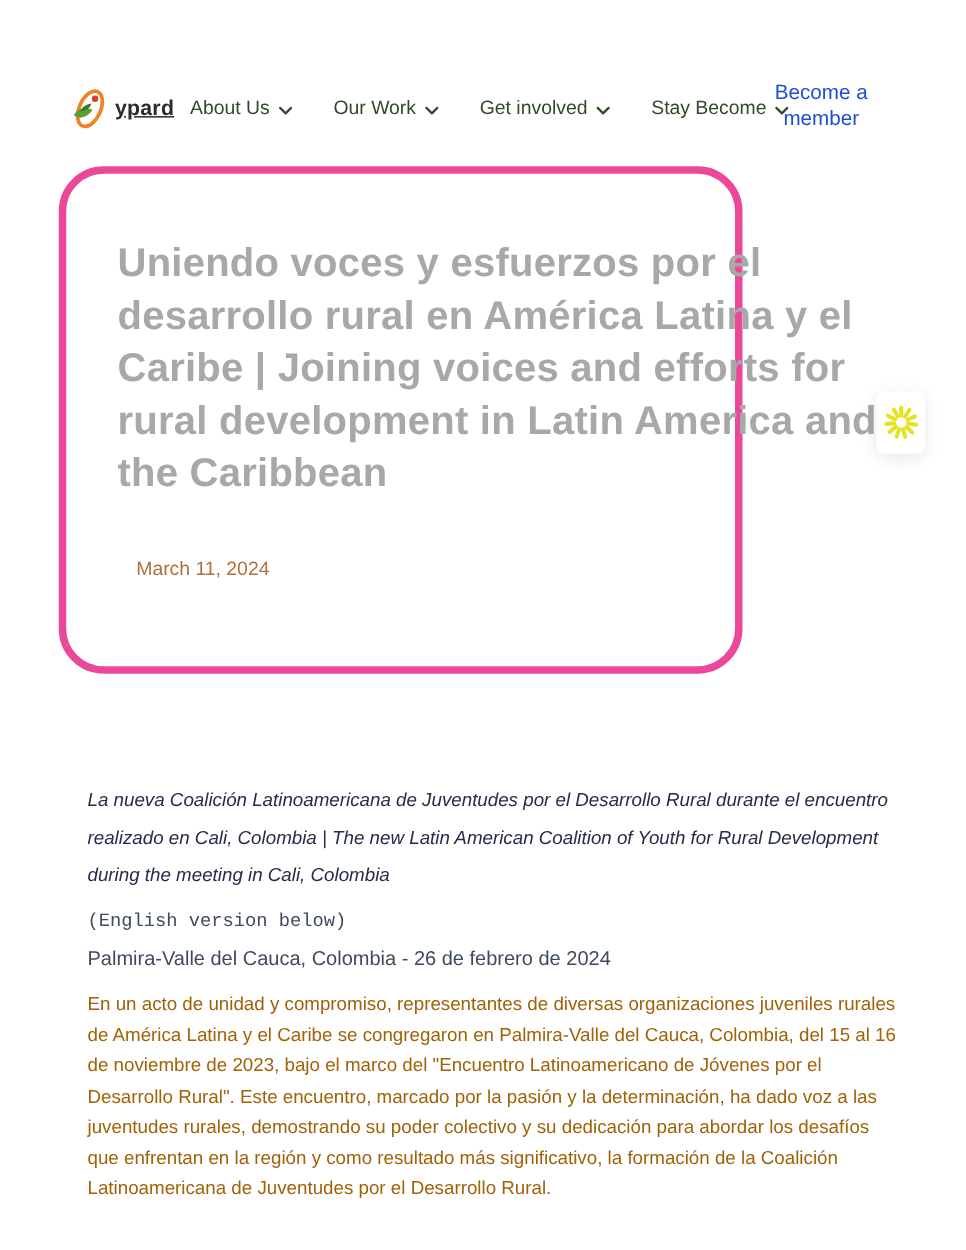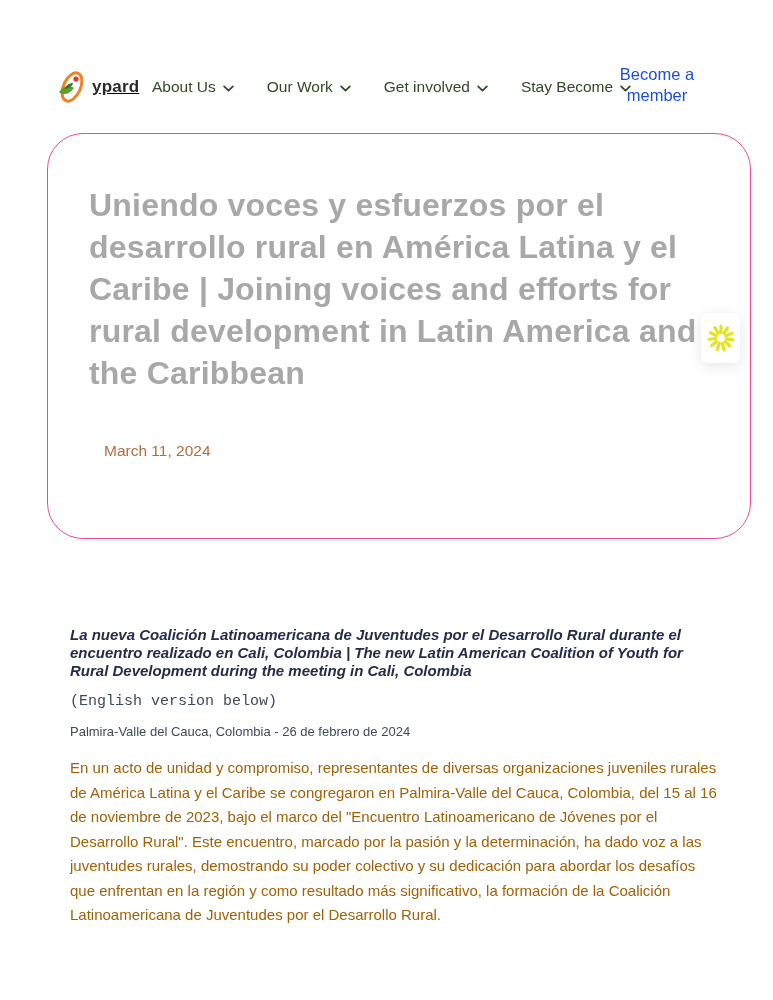--- a/index.html
+++ b/index.html
@@ -17,37 +17,37 @@
 
   .nav { position:absolute; left:152px; top:78px; display:flex; gap:33px; align-items:center; }
   .nav-item { display:flex; align-items:center; gap:7px; cursor:pointer; }
   .nav-label { font-size:15.5px; color:#2f4a24; }
   .chevron { width:11px; height:7px; margin-top:2px; }
 
   .become { position:absolute; left:610px; top:64px; width:94px; text-align:center;
     font-size:16.5px; line-height:21px; color:#1d4ed8; cursor:pointer; }
 
   
-  .hero-card { position:absolute; left:47px; top:133px; width:704px; height:406px;
-    background:#fff; border:1px solid #ec4899; border-radius:36px; }
+  .hero-card { position:absolute; left:47px; top:133px; width:547px; height:406px;
+    background:#fff; border:6px solid #ec4899; border-radius:36px; }
   .hero-title { position:absolute; left:41px; top:50px; width:655px;
     font-size:32px; line-height:42px; font-weight:600; color:#a8a8a8; letter-spacing:0.2px; }
   .hero-date { position:absolute; left:56px; top:308px; font-size:15.5px; color:#b06f3e; }
 
   .float-badge { position:absolute; left:701px; top:313px; width:39px; height:50px;
     background:#fff; border-radius:6px; box-shadow:0 3px 14px rgba(0,0,0,0.10);
     display:flex; align-items:center; justify-content:center; cursor:pointer; z-index:5; }
   .spinner { width:28px; height:28px; }
 
   
   .article { position:absolute; left:70px; top:626px; width:650px; }
-  .caption { font-size:15px; font-weight:700; font-style:italic; color:#262c49;
-    line-height:18px; }
+  .caption { font-size:15px; font-weight:400; font-style:italic; color:#262c49;
+    line-height:30px; }
   .note { margin-top:12px; font-size:15px; color:#3f4a5c; line-height:20px;font-family:Liberation Mono, monospace; }
-  .dateline { margin-top:10px; font-size:13px; color:#3f4a5c; line-height:20px; }
+  .dateline { margin-top:10px; font-size:16px; color:#3f4a5c; line-height:20px; }
   .body-par { margin-top:14px; font-size:15px; color:#a16207; line-height:24.5px; }
 </style>
 </head>
 <body>
 
 <div class="header">
 
   <div class="logo">
     <span>
       <svg width="34" height="38" viewBox="0 0 34 38">

